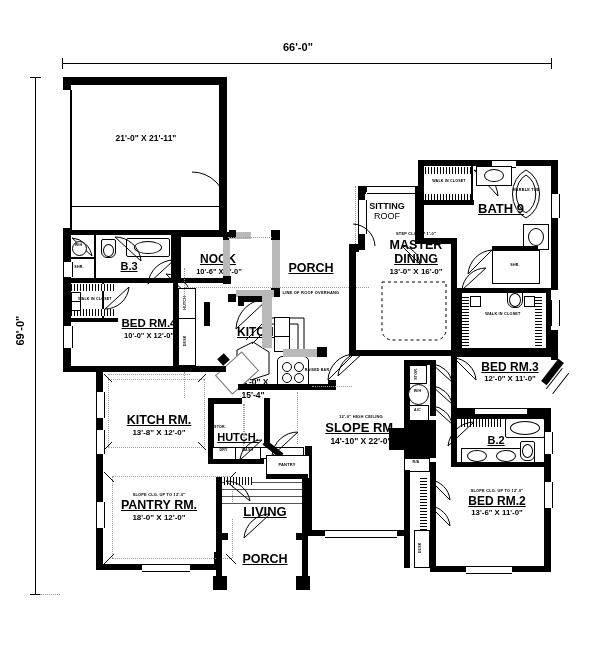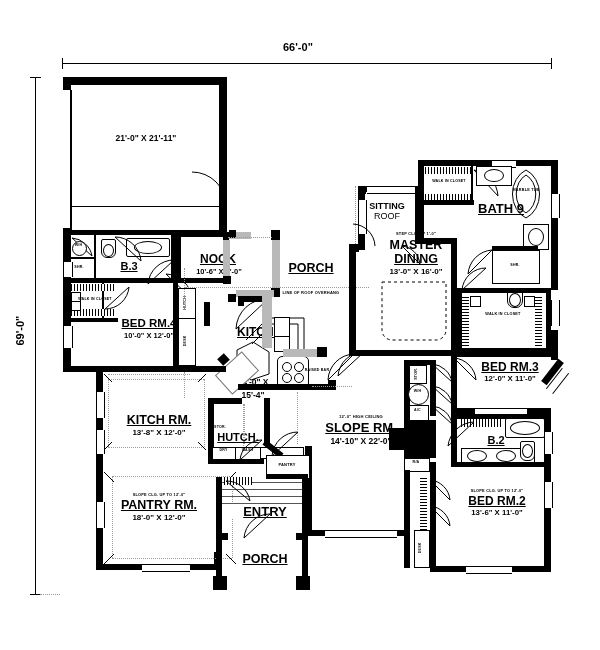--- a/index.html
+++ b/index.html
@@ -414,21 +414,21 @@
   <div class="dash" style="left:112px;top:558px;width:120px;"></div>
   <svg class="door" style="left:100px;top:470px;width:140px;height:96px;">
     <line x1="4" y1="2" x2="14" y2="12" stroke="#b9b9b9" stroke-width="1"></line>
     <line x1="136" y1="2" x2="126" y2="12" stroke="#b9b9b9" stroke-width="1"></line>
     <line x1="4" y1="94" x2="14" y2="84" stroke="#b9b9b9" stroke-width="1"></line>
     <line x1="136" y1="94" x2="126" y2="84" stroke="#b9b9b9" stroke-width="1"></line>
   </svg>
   <div class="wall" style="left:96px;top:486px;width:7px;height:6px;"></div>
 
   <div class="tile" style="left:222px;top:477px;width:86px;height:62px;"></div>
-  <div class="lbl name" style="left:222px;top:505px;width:86px;font-size:13px;background:#fff;">ENTRY</div>
+  <div class="lbl name" style="left:222px;top:505px;width:86px;font-size:13px;background:#fff;">LIVING</div>
   <div class="wall" style="left:216px;top:477px;width:6px;height:62px;"></div>
   <div class="hatch" style="left:224px;top:477px;width:28px;height:8px;"></div>
   <svg class="door" style="left:224px;top:479px;width:28px;height:24px;">
     <path d="M2,2 A24,24 0 0 1 26,22"></path>
       <line x1="2" y1="2" x2="26" y2="22"></line>
   </svg>
   <div class="wall" style="left:216px;top:533px;width:12px;height:7px;"></div>
   <div class="wall" style="left:296px;top:533px;width:12px;height:7px;"></div>
   <svg class="door" style="left:240px;top:512px;width:40px;height:28px;">
     <path d="M4,26 A26,26 0 0 1 30,2"></path>

